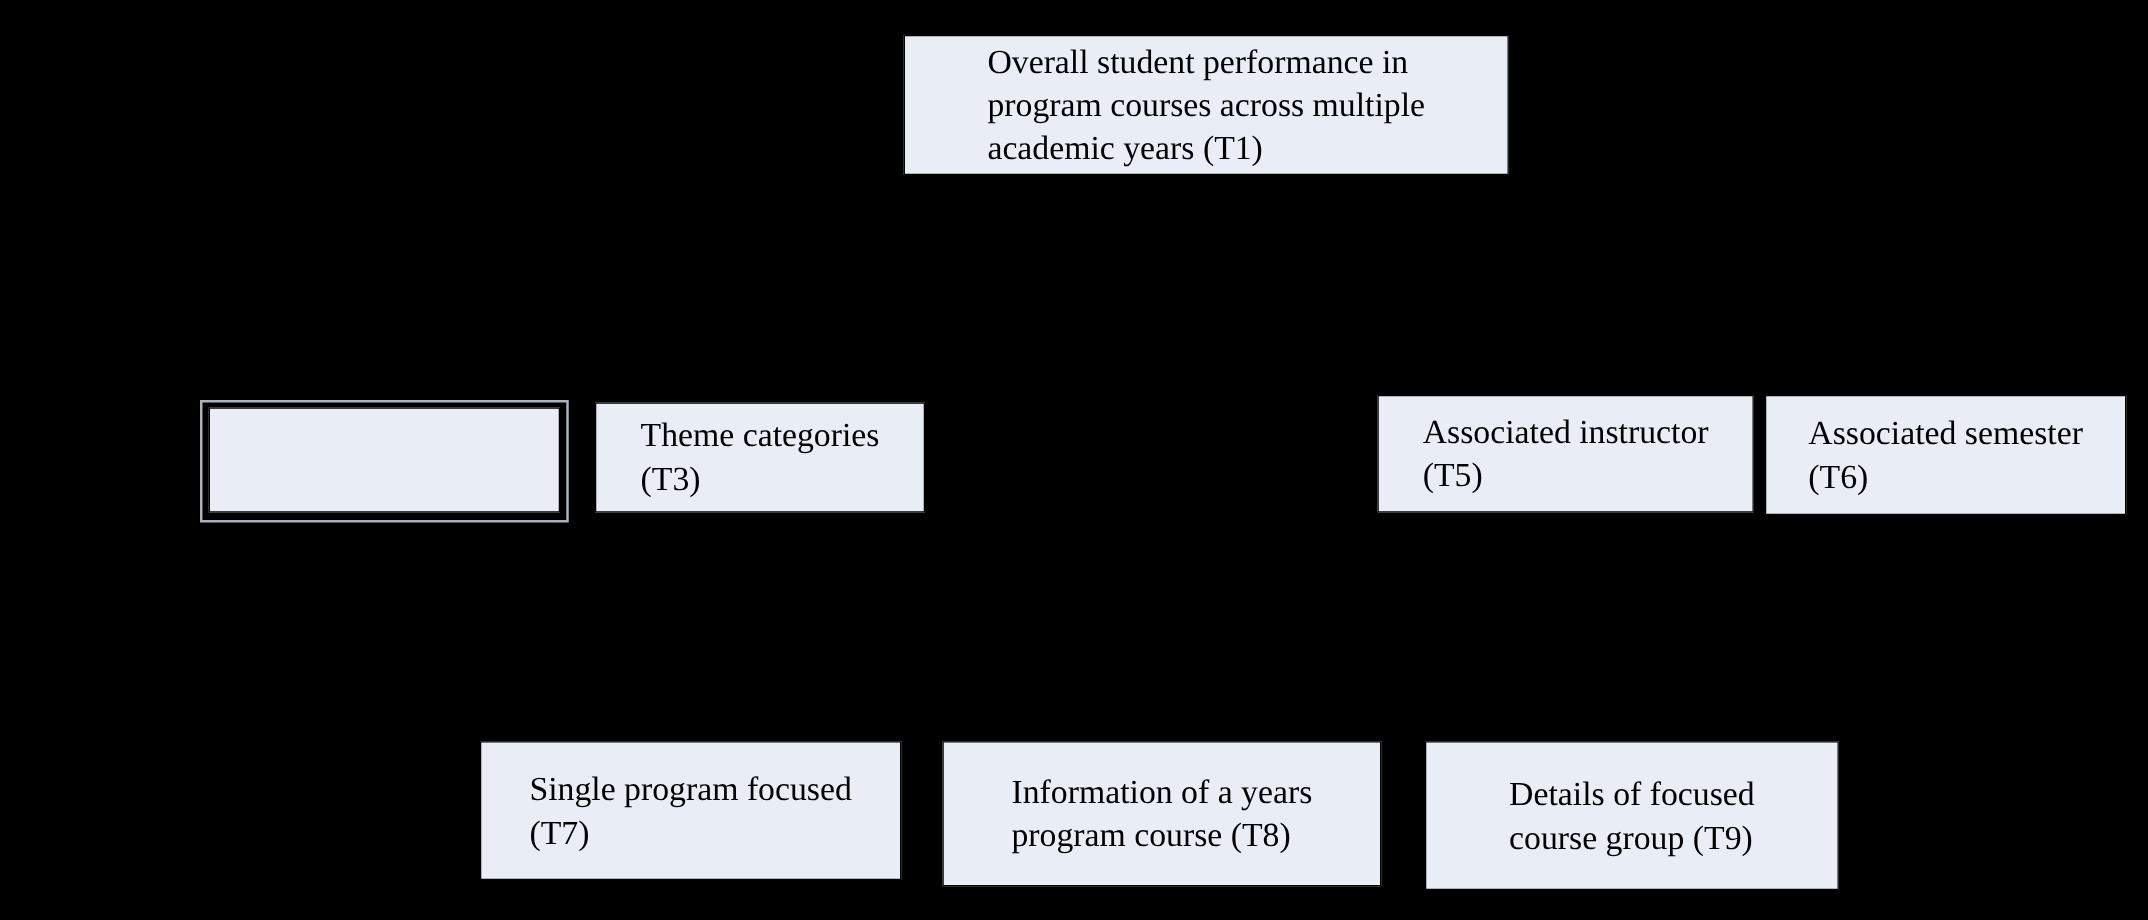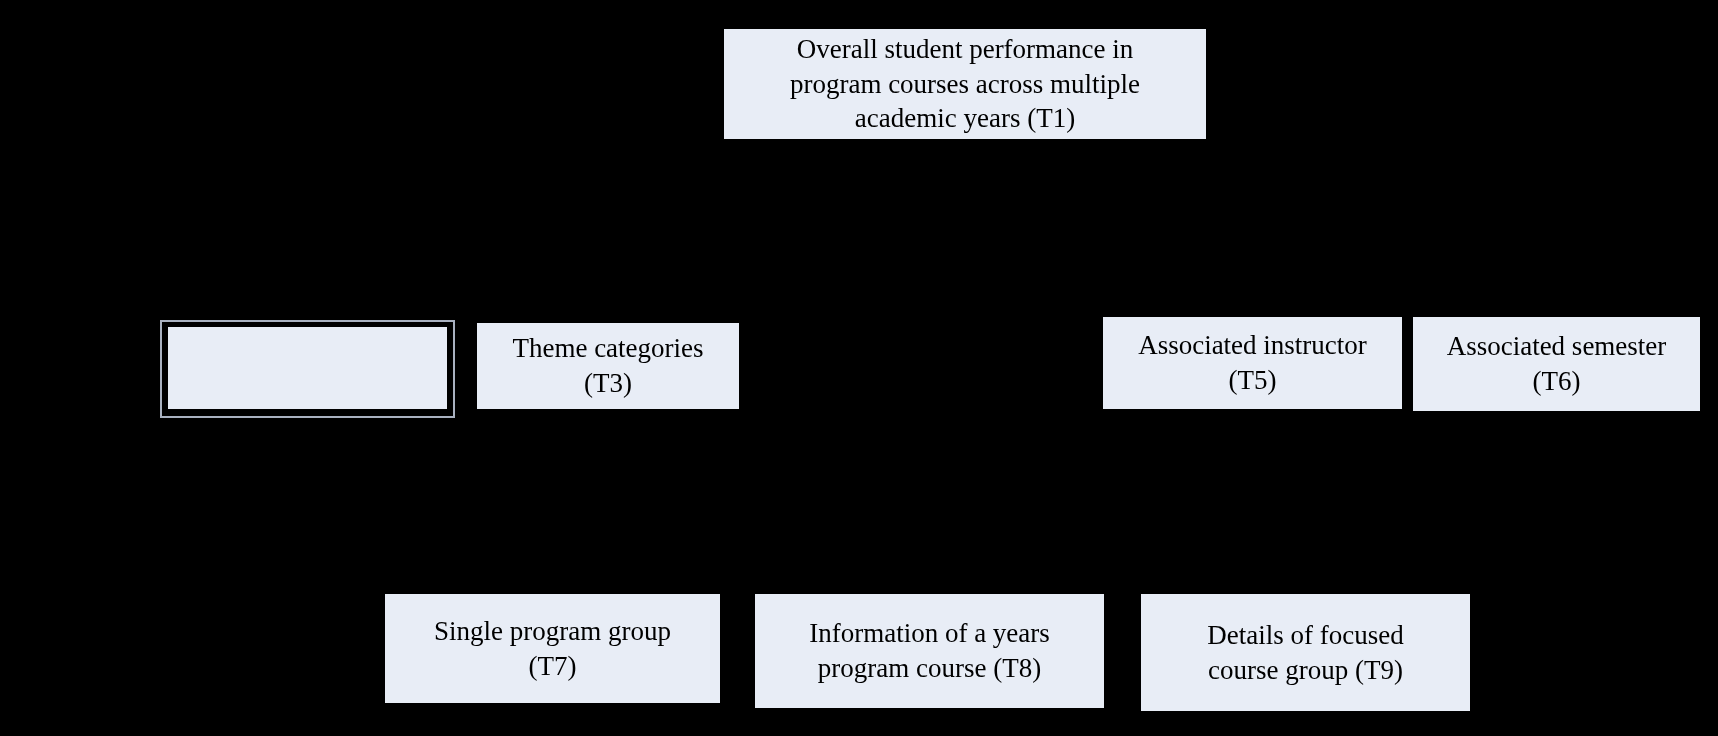--- a/index.html
+++ b/index.html
@@ -16,21 +16,21 @@
     font-family: "Liberation Serif", "DejaVu Serif", serif;
   }
   .node {
     position: absolute;
     background: #e8edf6;
     border: 1px solid #000000;
     box-sizing: border-box;
     display: flex;
     align-items: center;
     justify-content: center;
-    text-align: center;
+    text-align: left;
   }
   .lbl {
     display: block;
     white-space: pre-line;
     color: #000000;
     font-size: 27px;
     line-height: 1.28;
     padding: 0 6px;
   }
   .sel-outline {
@@ -80,21 +80,21 @@
     <span class="lbl">Associated instructor
 (T5)</span>
   </div>
 
   <div class="node n6">
     <span class="lbl">Associated semester
 (T6)</span>
   </div>
 
   <div class="node n7">
-    <span class="lbl">Single program group
+    <span class="lbl">Single program focused
 (T7)</span>
   </div>
 
   <div class="node n8">
     <span class="lbl">Information of a years
 program course (T8)</span>
   </div>
 
   <div class="node n9">
     <span class="lbl">Details of focused

